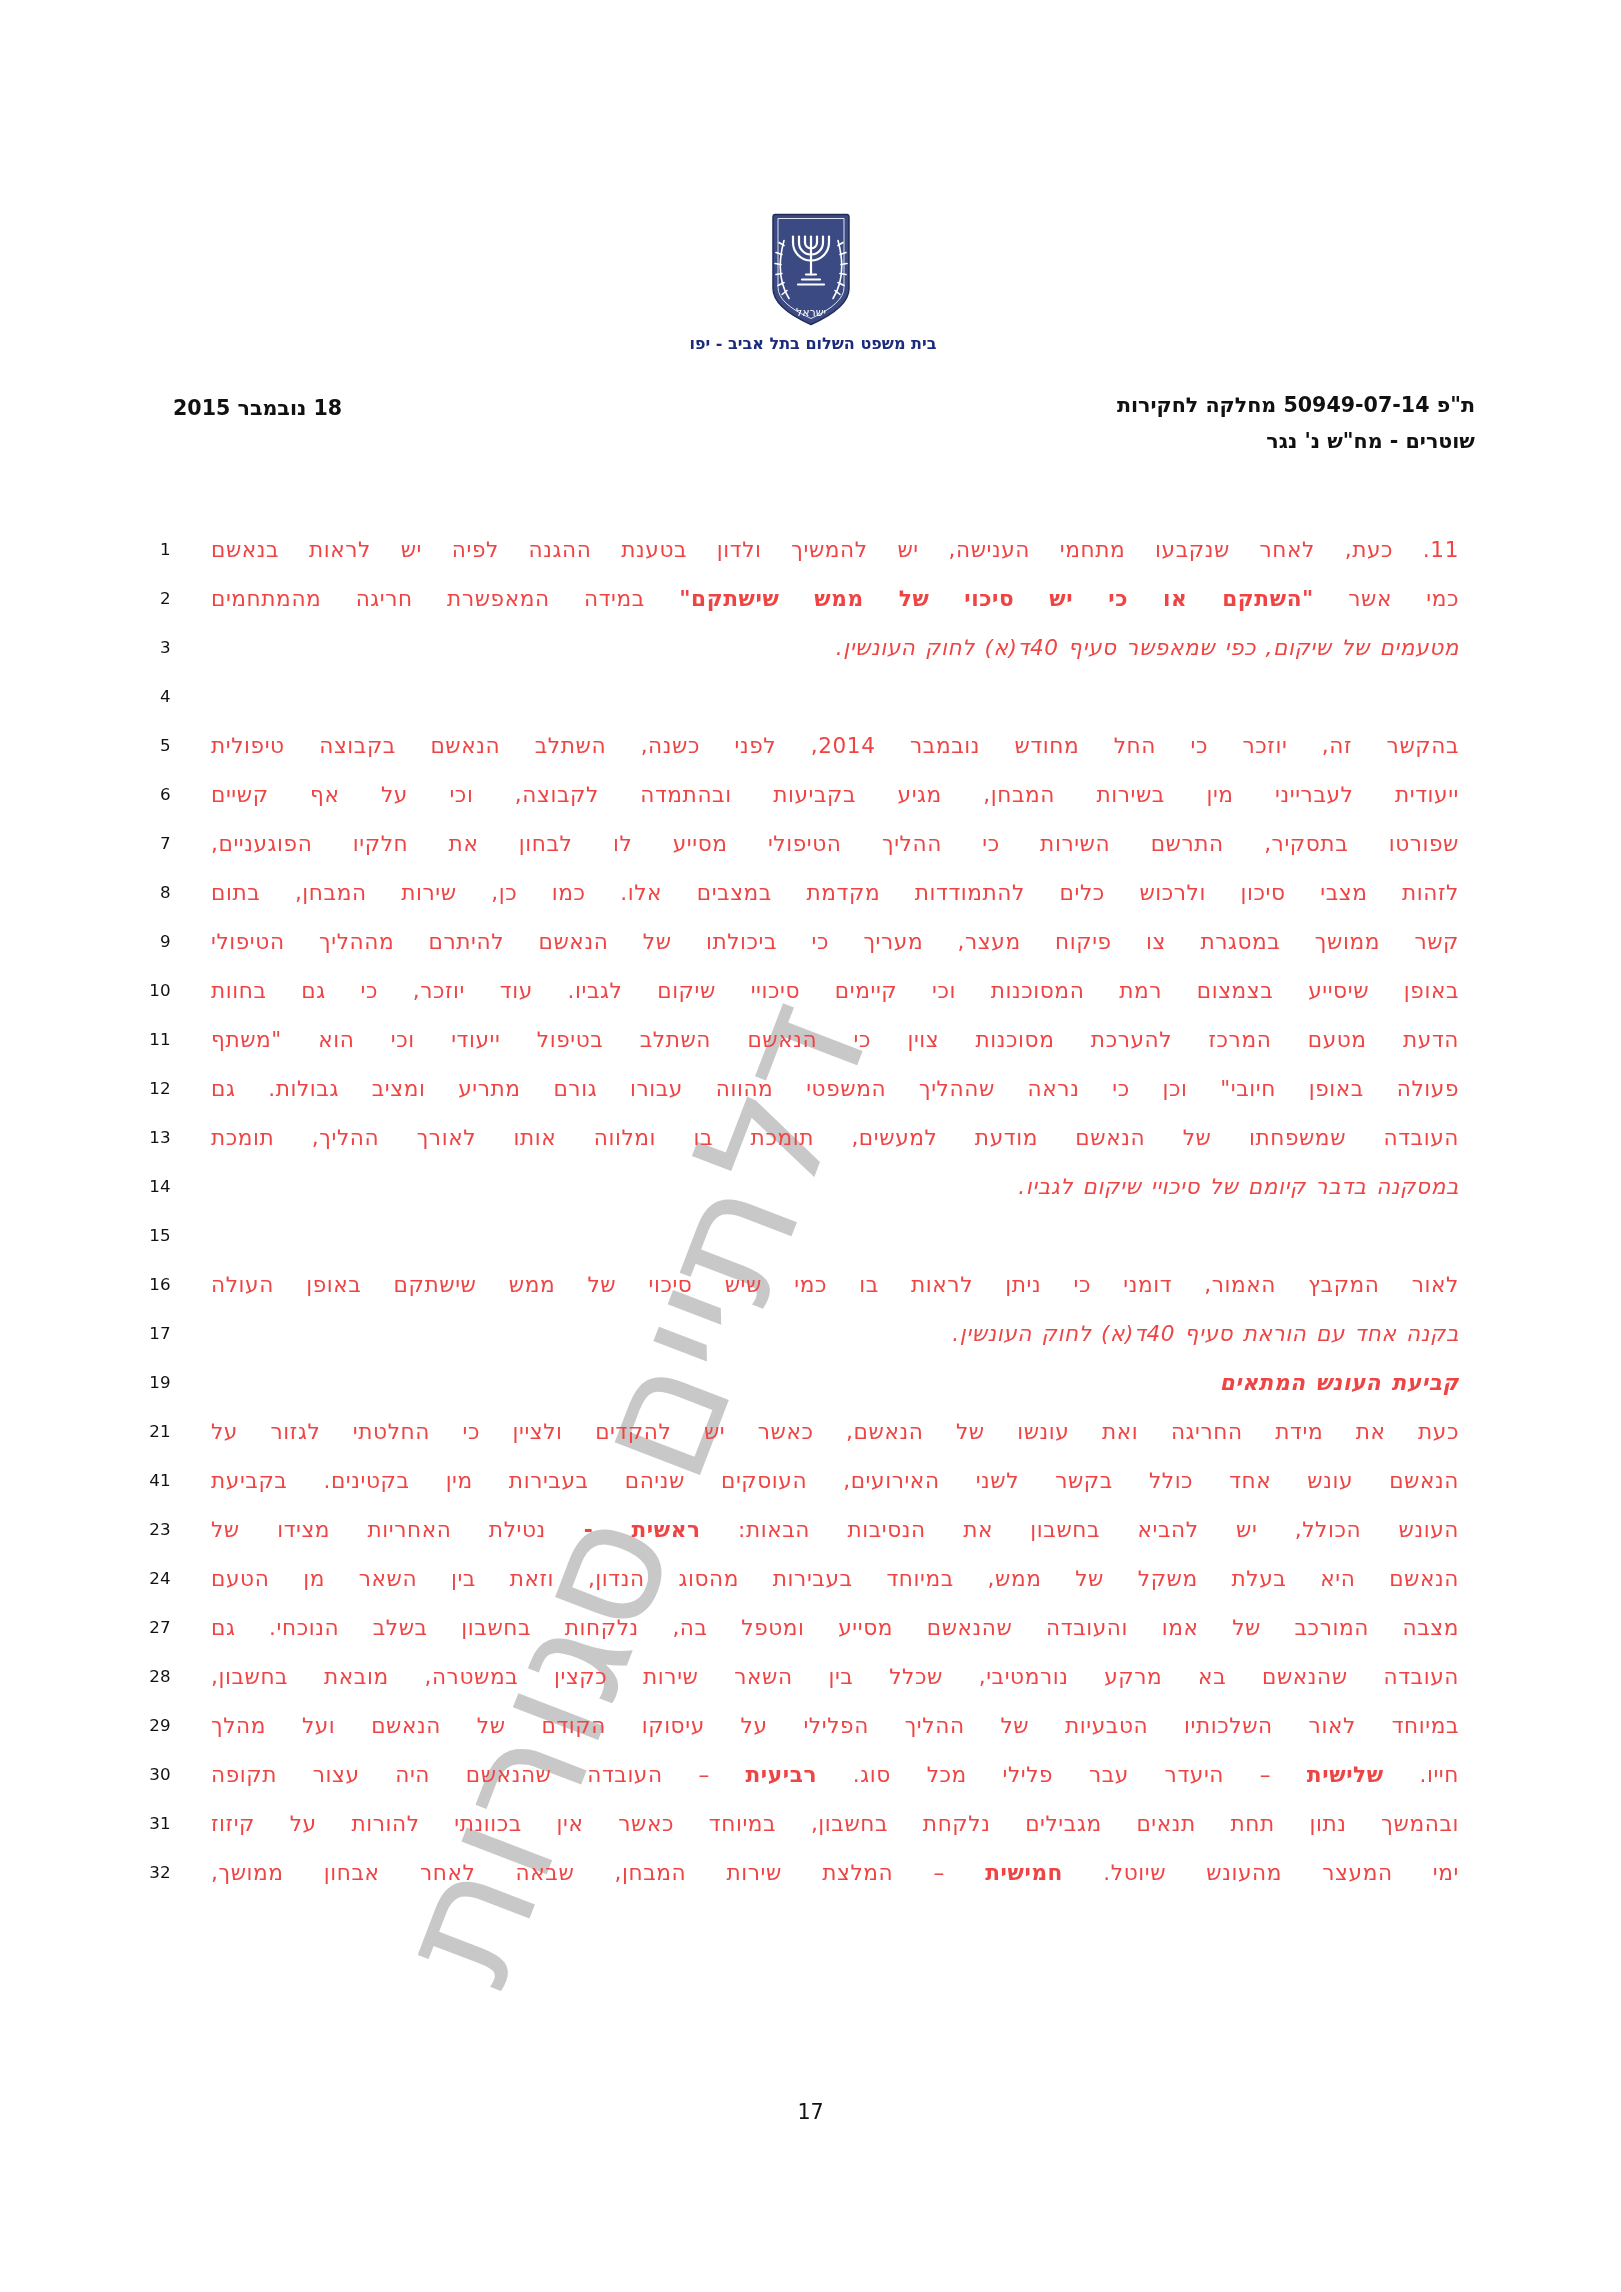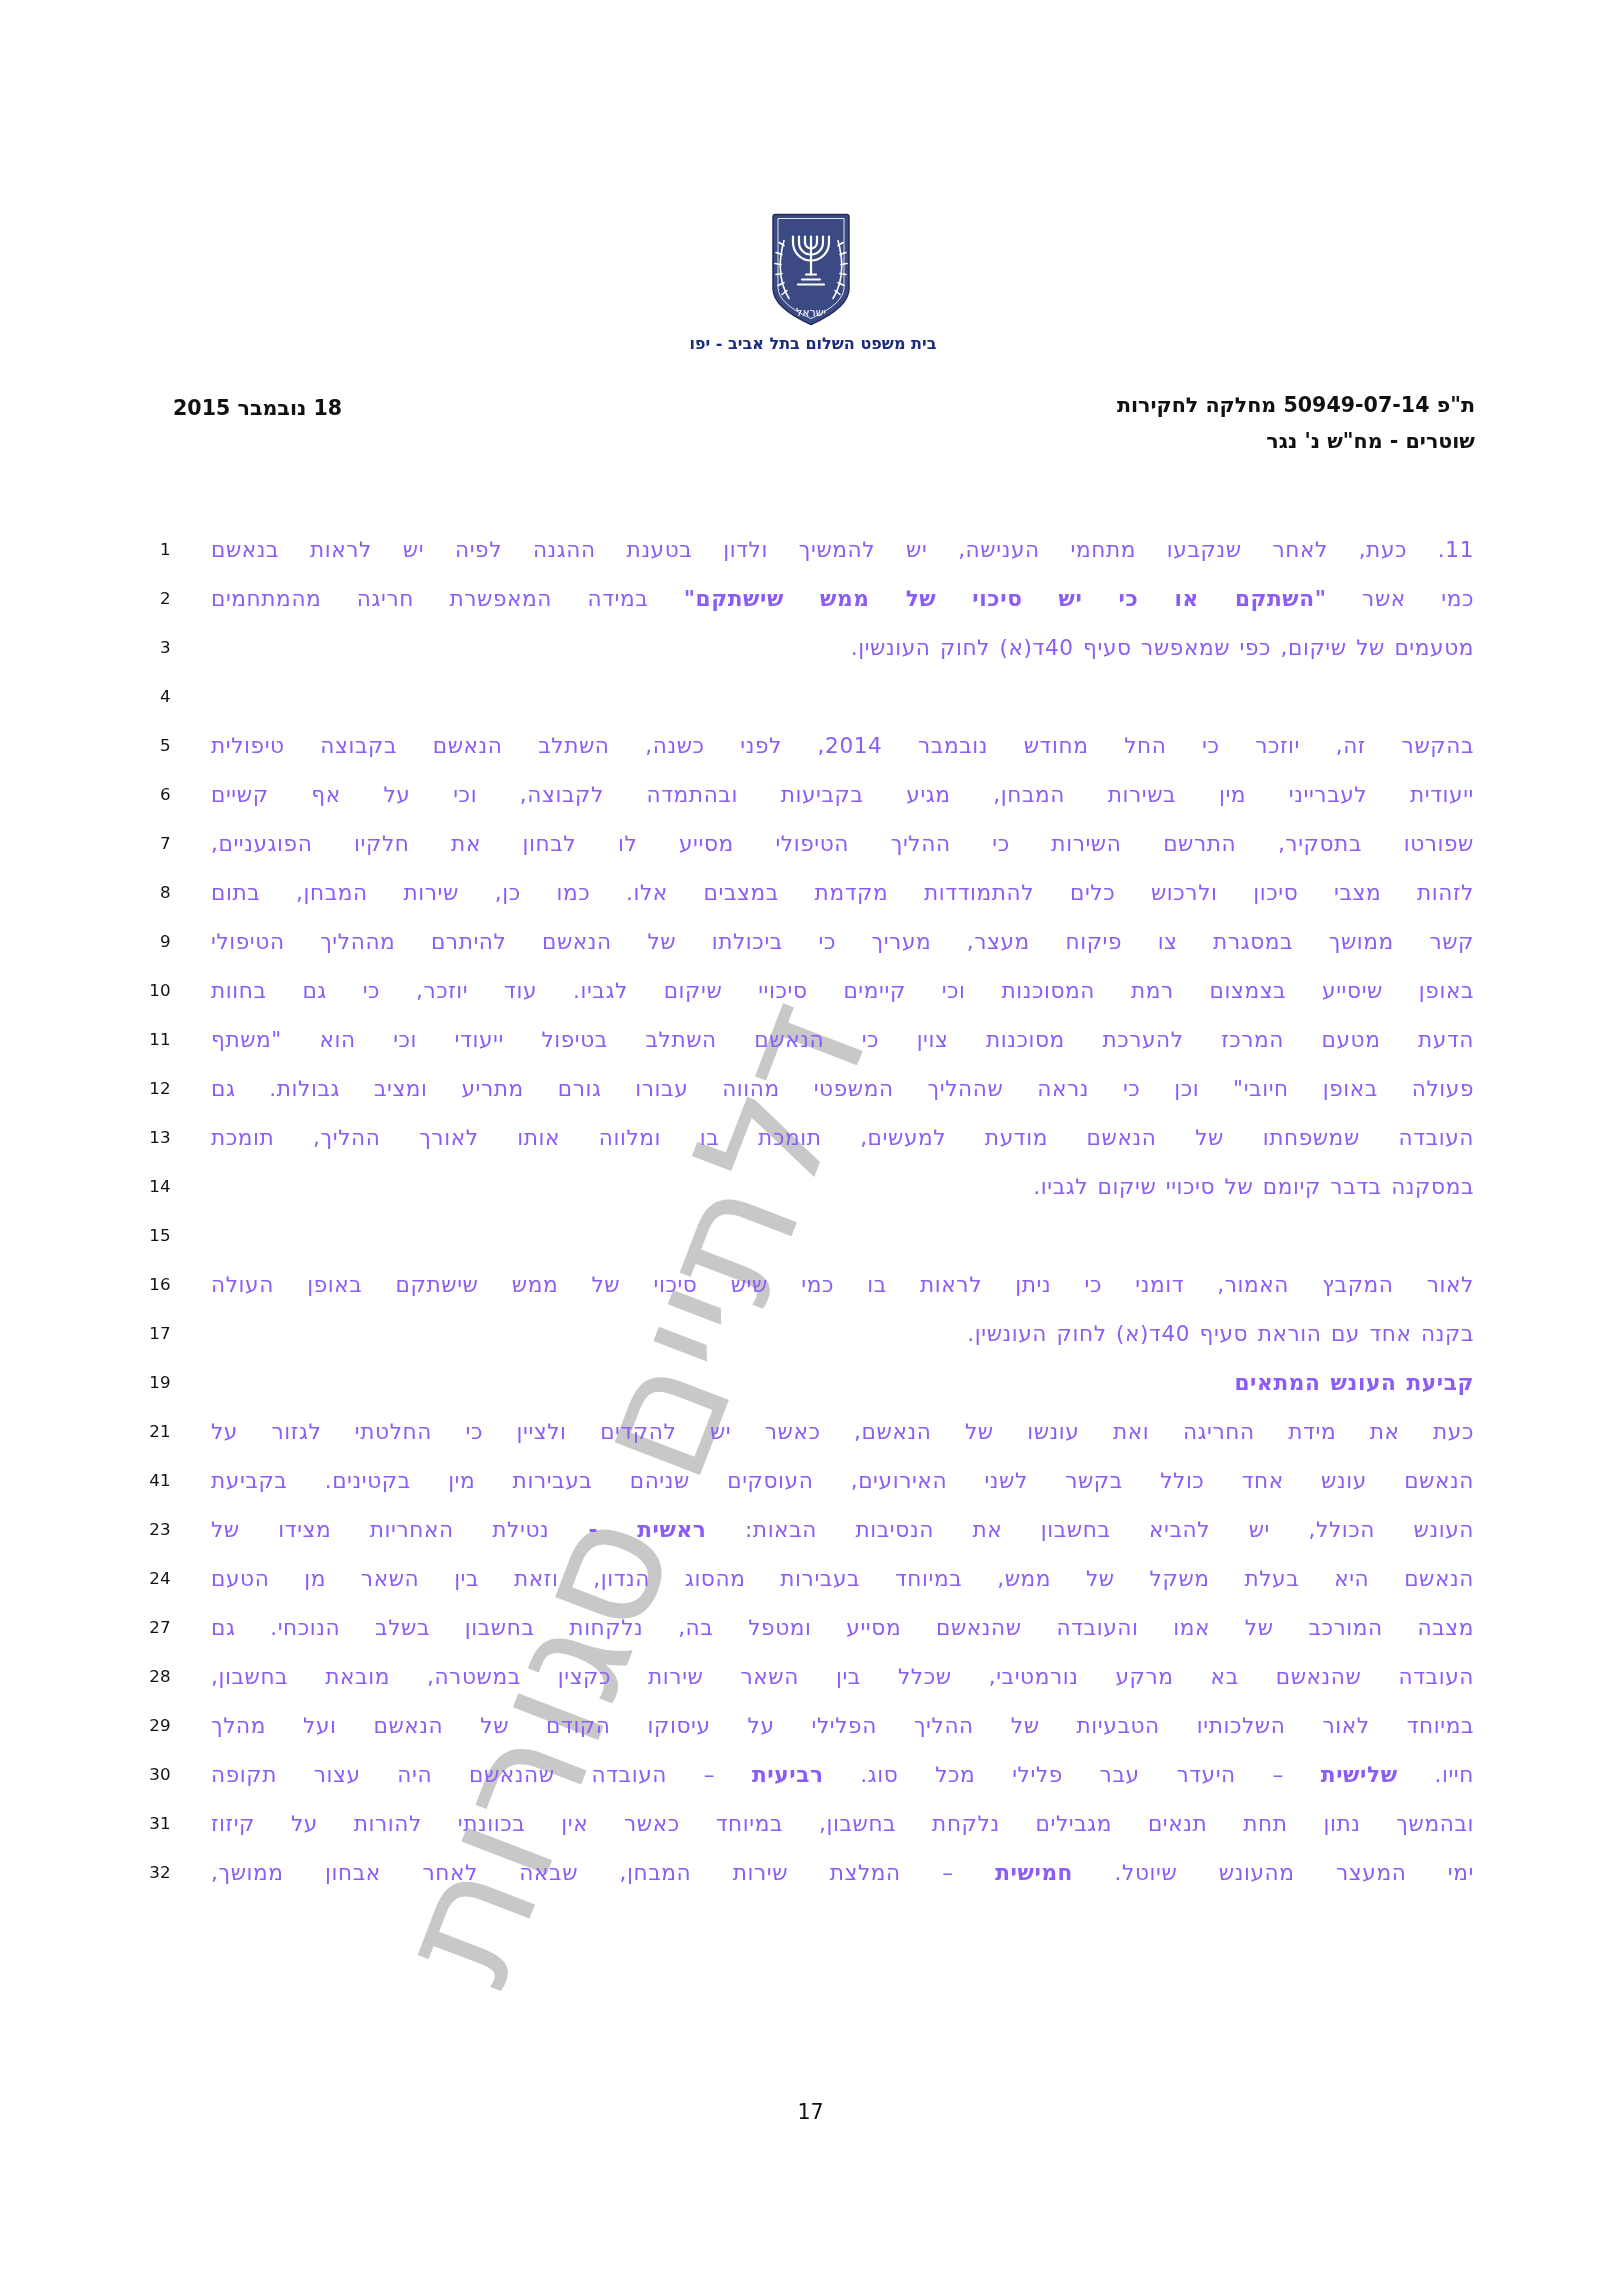--- a/index.html
+++ b/index.html
@@ -38,27 +38,27 @@
     z-index:1;user-select:none;
   }
   
   .lines{position:absolute;left:145px;top:525px;width:1330px;z-index:2;}
   .row{position:relative;height:49px;}
   .lnum{
     position:absolute;left:0;top:0;width:25.5px;height:100%;
     text-align:right;font-size:16.7px;line-height:49px;color:#111;
   }
   .ltext{
-    position:absolute;left:66px;right:1px;top:0;height:100%;
+    position:absolute;left:66px;right:16px;top:0;height:100%;
     direction:rtl;line-height:49px;font-size:21.6px;
-    letter-spacing:0.6px;word-spacing:2px;color:#8b5cf6;
+    letter-spacing:0.6px;word-spacing:2px;color:#ef4444;
     overflow:hidden;
   }
   .ltext.just{text-align:justify;text-align-last:justify;}
-  .ltext.end{text-align:right;}
+  .ltext.end{text-align:right;font-style:italic;}
   .ltext b{font-weight:bold;}
   .ltext.heading{font-weight:bold;}
   
   .page-number{
     position:absolute;left:742px;top:2100px;width:137px;
     text-align:center;font-size:20.6px;color:#111;z-index:2;
   }
 </style>
 </head>
 <body>

